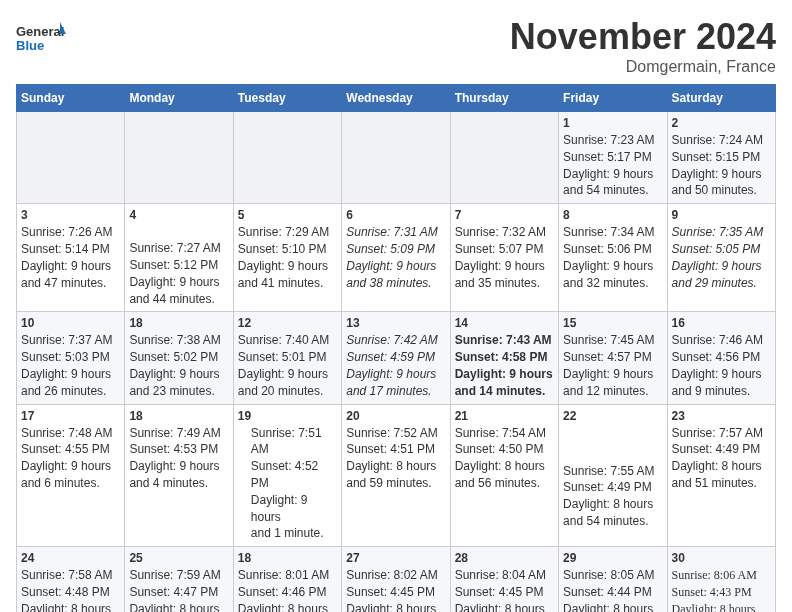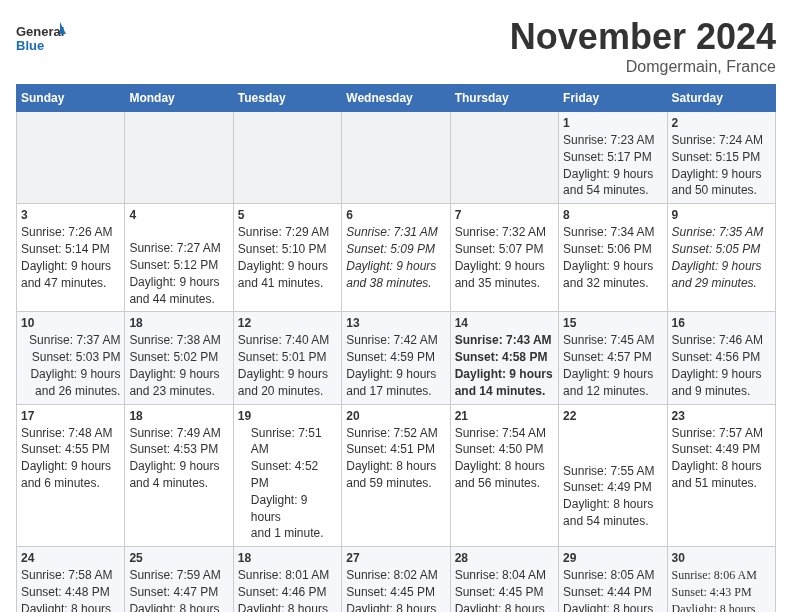--- a/index.html
+++ b/index.html
@@ -177,42 +177,42 @@
           <div class="day-number">9</div>
           <div class="day-info" style="white-space: pre-line; font-style: italic;">Sunrise: 7:35 AM
 Sunset: 5:05 PM
 Daylight: 9 hours
 and 29 minutes.</div>
         </td>
       </tr>
       <tr>
         <td>
           <div class="day-number">10</div>
-          <div class="day-info" style="white-space: pre-line; text-align: right;">Sunrise: 7:37 AM
+          <div class="day-info" style="white-space: pre-line;">Sunrise: 7:37 AM
 Sunset: 5:03 PM
 Daylight: 9 hours
 and 26 minutes.</div>
         </td>
         <td>
           <div class="day-number">18</div>
           <div class="day-info" style="white-space: pre-line;">Sunrise: 7:38 AM
 Sunset: 5:02 PM
 Daylight: 9 hours
 and 23 minutes.</div>
         </td>
         <td>
           <div class="day-number">12</div>
           <div class="day-info" style="white-space: pre-line;">Sunrise: 7:40 AM
 Sunset: 5:01 PM
 Daylight: 9 hours
 and 20 minutes.</div>
         </td>
         <td>
           <div class="day-number">13</div>
-          <div class="day-info" style="white-space: pre-line;">Sunrise: 7:42 AM
+          <div class="day-info" style="white-space: pre-line; font-style: italic;">Sunrise: 7:42 AM
 Sunset: 4:59 PM
 Daylight: 9 hours
 and 17 minutes.</div>
         </td>
         <td>
           <div class="day-number">14</div>
           <div class="day-info" style="white-space: pre-line; font-weight: bold;">Sunrise: 7:43 AM
 Sunset: 4:58 PM
 Daylight: 9 hours
 and 14 minutes.</div>

